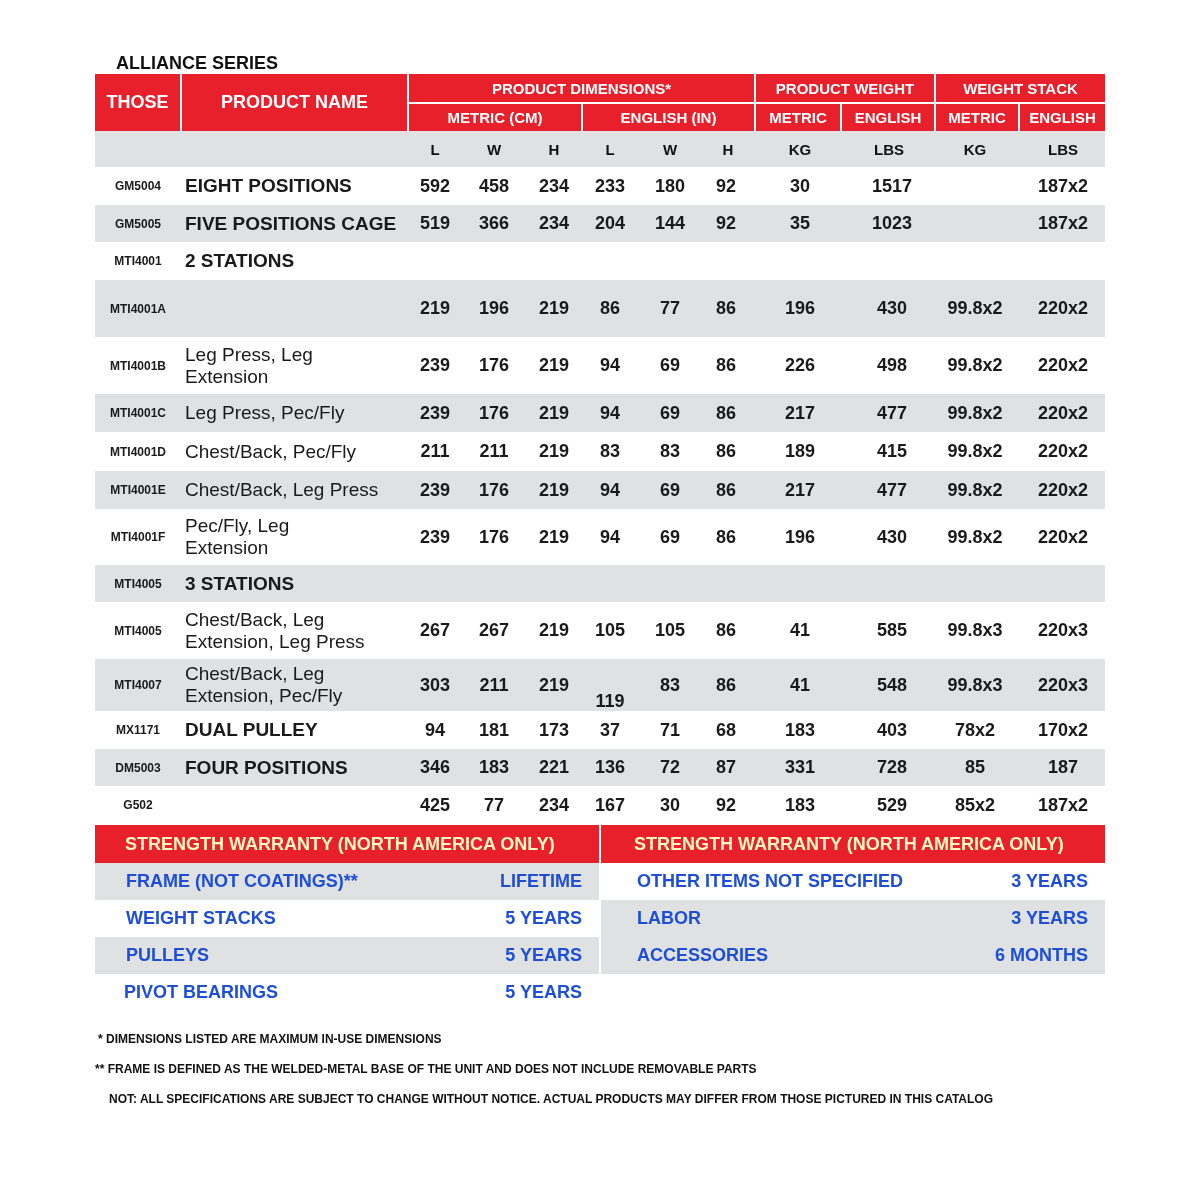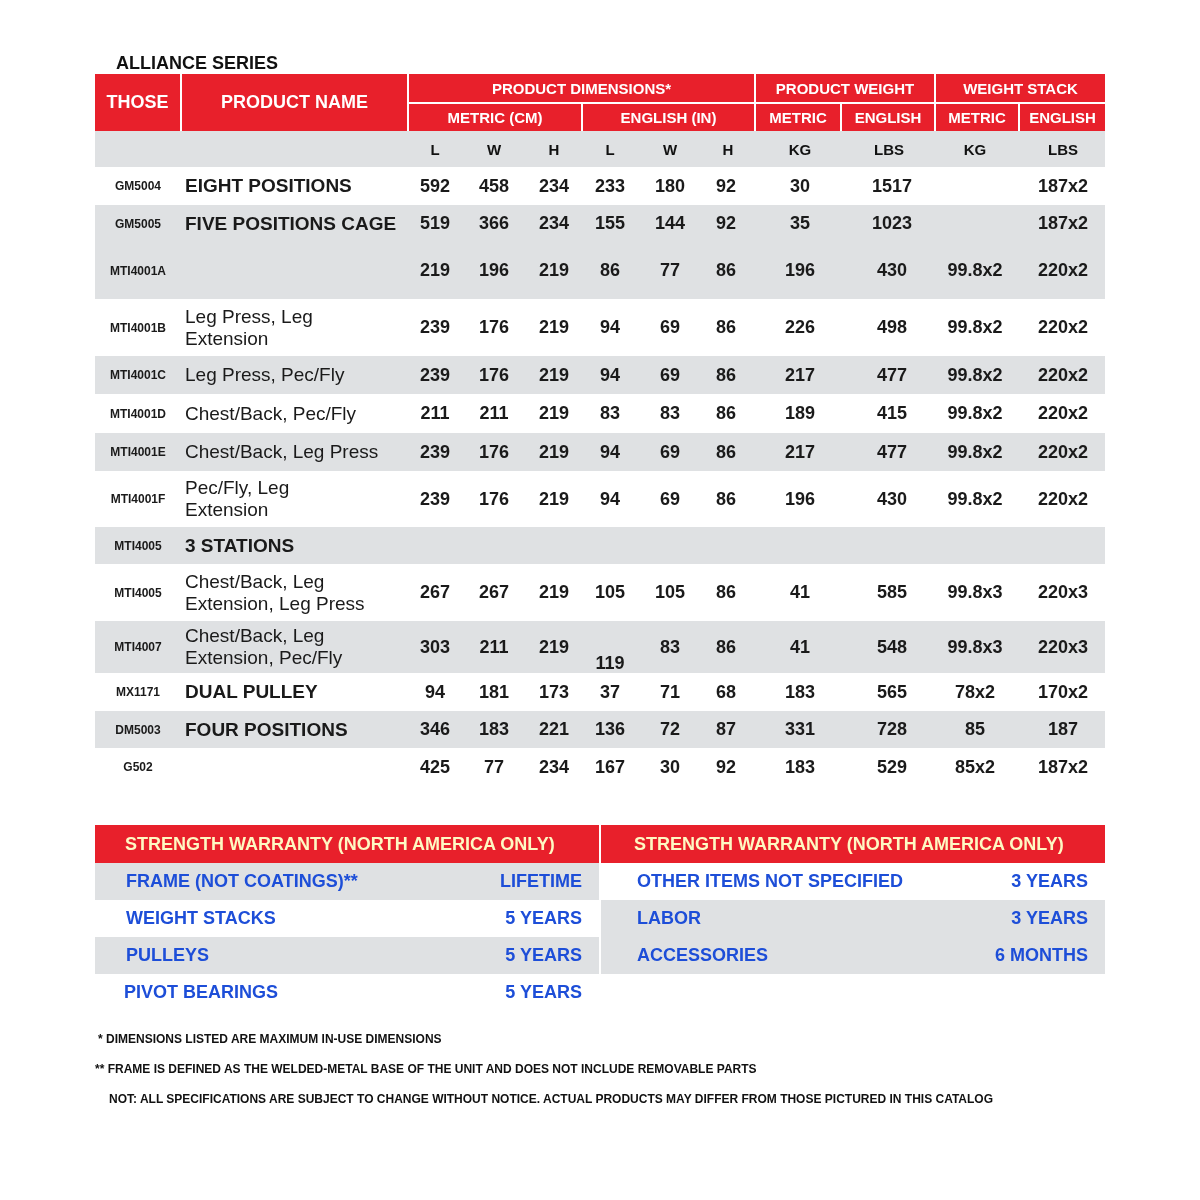--- a/index.html
+++ b/index.html
@@ -72,27 +72,31 @@
     <div class="cell" style="left:769px;width:56px;">1517</div>
     <div class="cell" style="left:845px;width:70px;"></div>
     <div class="cell" style="left:933px;width:70px;">187x2</div>
   </div>
   <div class="row gray" style="height:37px;">
     <div class="cell code">GM5005</div>
     <div class="cell name">FIVE POSITIONS CAGE</div>
     <div class="cell" style="left:320px;width:40px;">519</div>
     <div class="cell" style="left:379px;width:40px;">366</div>
     <div class="cell" style="left:439px;width:40px;">234</div>
-    <div class="cell" style="left:495px;width:40px;">155</div>
+    <div class="cell" style="left:495px;width:40px;">204</div>
     <div class="cell" style="left:555px;width:40px;">144</div>
     <div class="cell" style="left:611px;width:40px;">92</div>
     <div class="cell" style="left:680px;width:50px;">35</div>
     <div class="cell" style="left:769px;width:56px;">1023</div>
     <div class="cell" style="left:845px;width:70px;"></div>
     <div class="cell" style="left:933px;width:70px;">187x2</div>
+  </div>
+  <div class="row" style="height:38px;">
+    <div class="cell code">MTI4001</div>
+    <div class="cell name">2 STATIONS</div>
   </div>
   <div class="row gray" style="height:57px;">
     <div class="cell code">MTI4001A</div>
     <div class="cell" style="left:320px;width:40px;">219</div>
     <div class="cell" style="left:379px;width:40px;">196</div>
     <div class="cell" style="left:439px;width:40px;">219</div>
     <div class="cell" style="left:495px;width:40px;">86</div>
     <div class="cell" style="left:555px;width:40px;">77</div>
     <div class="cell" style="left:611px;width:40px;">86</div>
     <div class="cell" style="left:680px;width:50px;">196</div>
@@ -205,21 +209,21 @@
   <div class="row" style="height:38px;">
     <div class="cell code">MX1171</div>
     <div class="cell name">DUAL PULLEY</div>
     <div class="cell" style="left:320px;width:40px;">94</div>
     <div class="cell" style="left:379px;width:40px;">181</div>
     <div class="cell" style="left:439px;width:40px;">173</div>
     <div class="cell" style="left:495px;width:40px;">37</div>
     <div class="cell" style="left:555px;width:40px;">71</div>
     <div class="cell" style="left:611px;width:40px;">68</div>
     <div class="cell" style="left:680px;width:50px;">183</div>
-    <div class="cell" style="left:769px;width:56px;">565</div>
+    <div class="cell" style="left:769px;width:56px;">403</div>
     <div class="cell" style="left:845px;width:70px;">78x2</div>
     <div class="cell" style="left:933px;width:70px;">170x2</div>
   </div>
   <div class="row gray" style="height:37px;">
     <div class="cell code">DM5003</div>
     <div class="cell name">FOUR POSITIONS</div>
     <div class="cell" style="left:320px;width:40px;">346</div>
     <div class="cell" style="left:379px;width:40px;">183</div>
     <div class="cell" style="left:439px;width:40px;">221</div>
     <div class="cell" style="left:495px;width:40px;">136</div>

